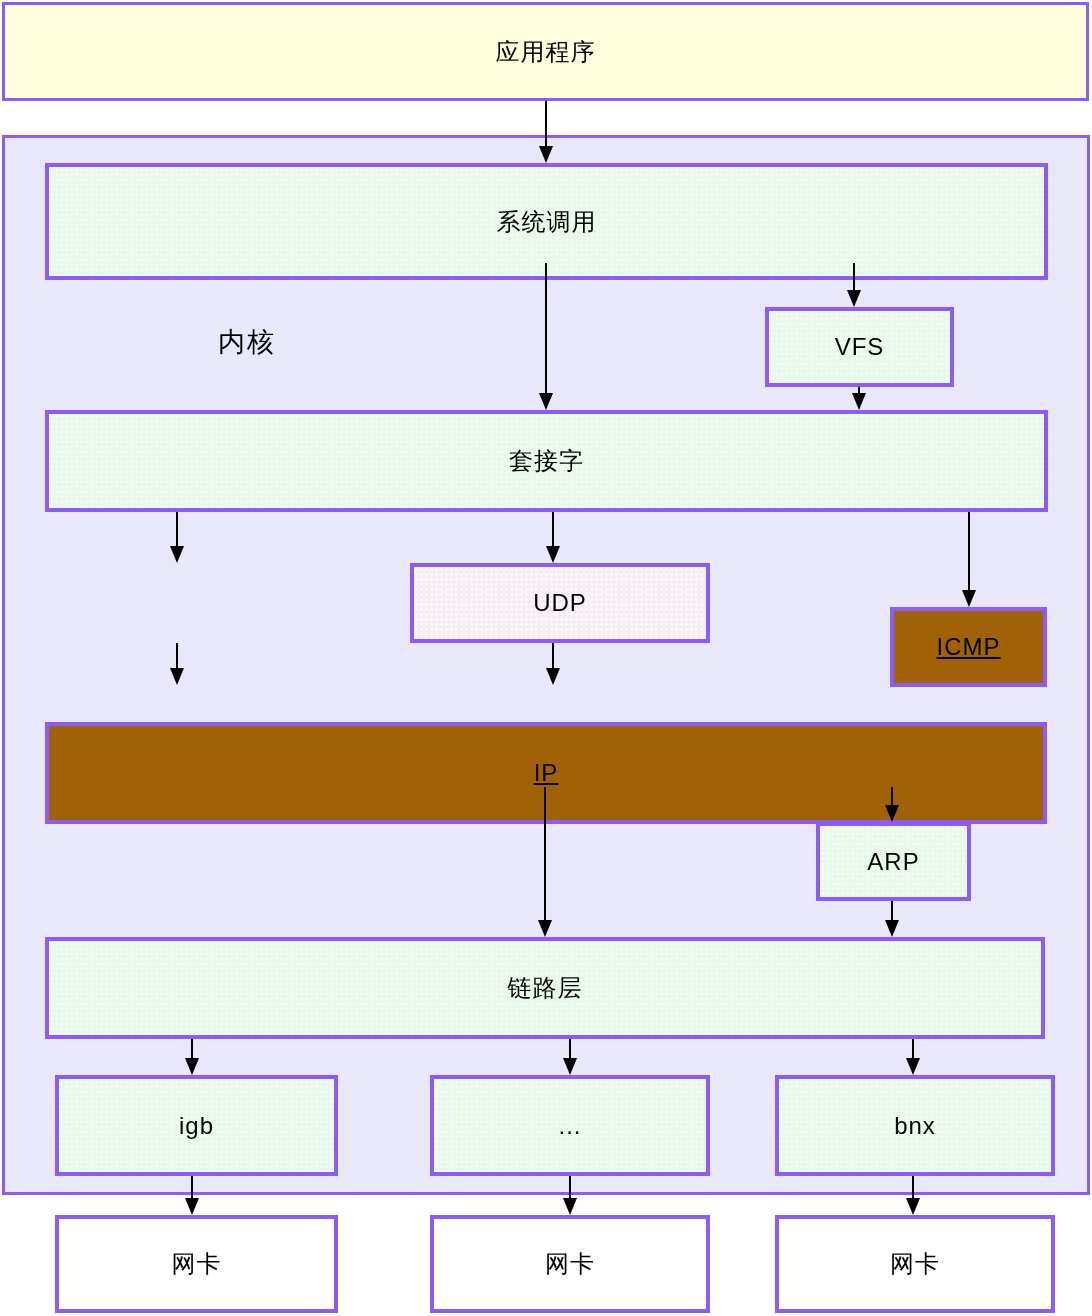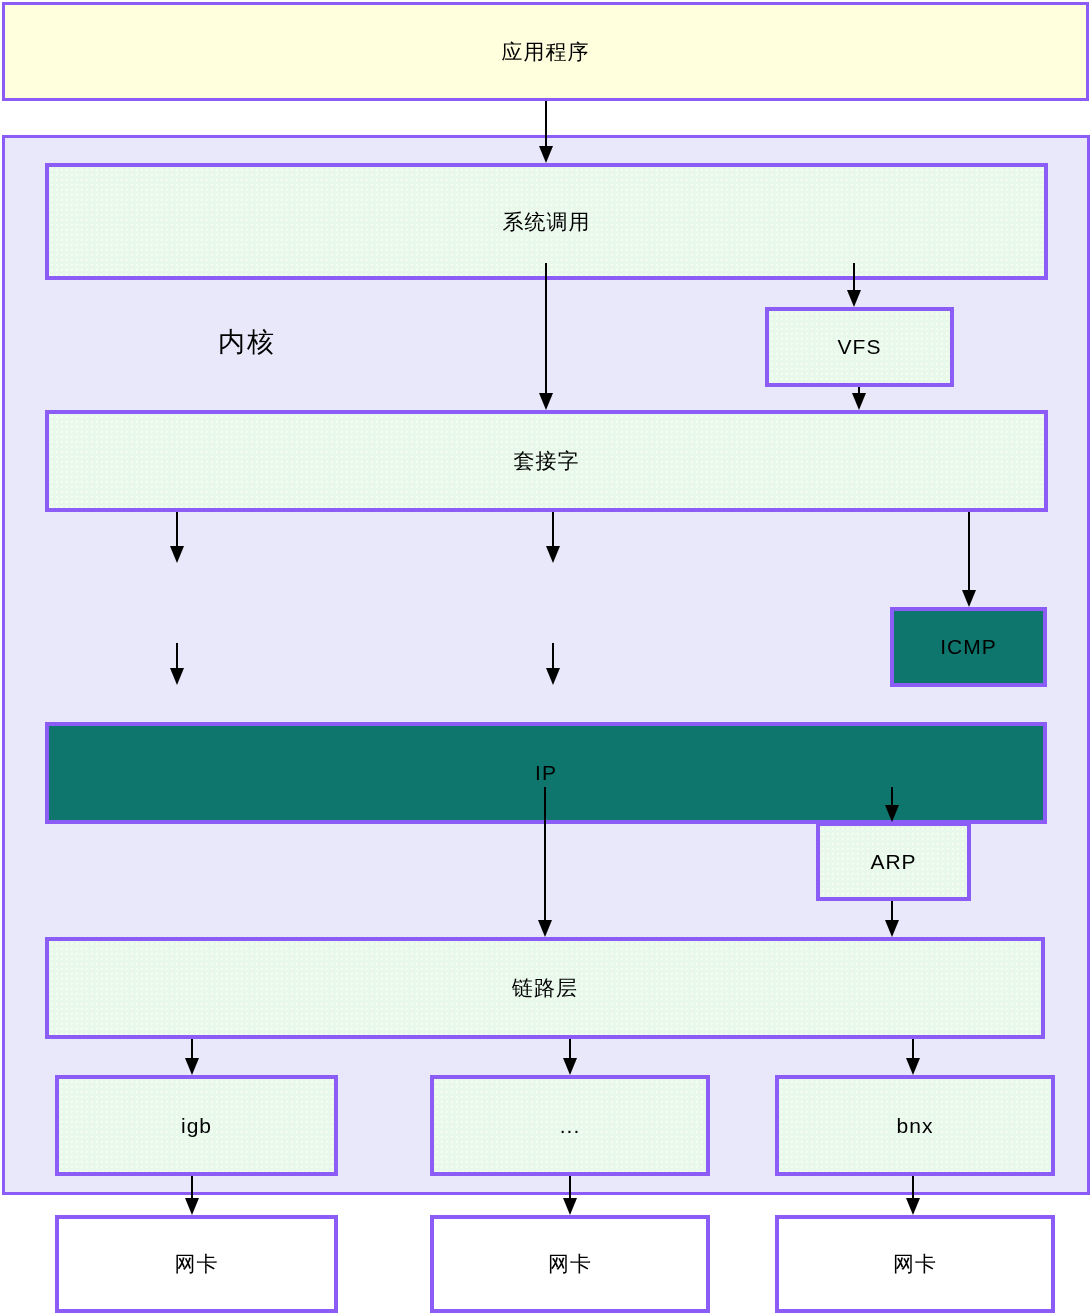--- a/index.html
+++ b/index.html
@@ -15,21 +15,21 @@
     background: #ffffff;
     overflow: hidden;
   }
   .box {
     position: absolute;
     box-sizing: border-box;
     border: 4px solid #8b5cf6;
     display: flex;
     align-items: center;
     justify-content: center;
-    font-size: 21px;
+    font-size: 24px;
     color: #000000;
     letter-spacing: 1px;
   }
   .outer {
     border-width: 3px;
   }
   .app-box {
     background: #ffffde;
   }
   .kernel-box {
@@ -39,21 +39,22 @@
     background-color: #e8f9ec;
     background-image: radial-gradient(circle, #fbfff1 1px, rgba(255,255,255,0) 1px);
     background-size: 5px 5px;
   }
   .dotted-pink-box {
     background-color: #f6eef4;
     background-image: radial-gradient(circle, #ffffff 1.2px, rgba(255,255,255,0) 1.2px);
     background-size: 5px 5px;
   }
   .pink-box {
-    background: #0f766e;
+    background: #a16207;
+    text-decoration: underline;
   }
   .white-box {
     background: #ffffff;
   }
   .kernel-label {
     position: absolute;
     left: 218px;
     top: 324px;
     font-size: 27px;
     color: #000000;
@@ -92,20 +93,21 @@
   <div class="box outer kernel-box" style="left:2px; top:135px; width:1088px; height:1060px;"></div>
   <div class="kernel-label">内核</div>
 
   <div class="box green-box" style="left:45px; top:163px; width:1003px; height:117px;">系统调用</div>
 
   <div class="box green-box" style="left:765px; top:307px; width:189px; height:80px;">VFS</div>
 
   <div class="box green-box" style="left:45px; top:410px; width:1003px; height:102px;">套接字</div>
 
 
+  <div class="box dotted-pink-box" style="left:410px; top:563px; width:300px; height:80px;">UDP</div>
 
   <div class="box pink-box" style="left:45px; top:685px; width:1002px; height:102px;margin-top:37px;">IP</div>
 
   <div class="box pink-box" style="left:890px; top:607px; width:157px; height:80px;">ICMP</div>
 
   <div class="box green-box" style="left:816px; top:822px; width:155px; height:79px;">ARP</div>
 
   <div class="box green-box" style="left:45px; top:937px; width:1000px; height:102px;">链路层</div>
 
   <div class="box green-box" style="left:55px; top:1075px; width:283px; height:101px;">igb</div>

